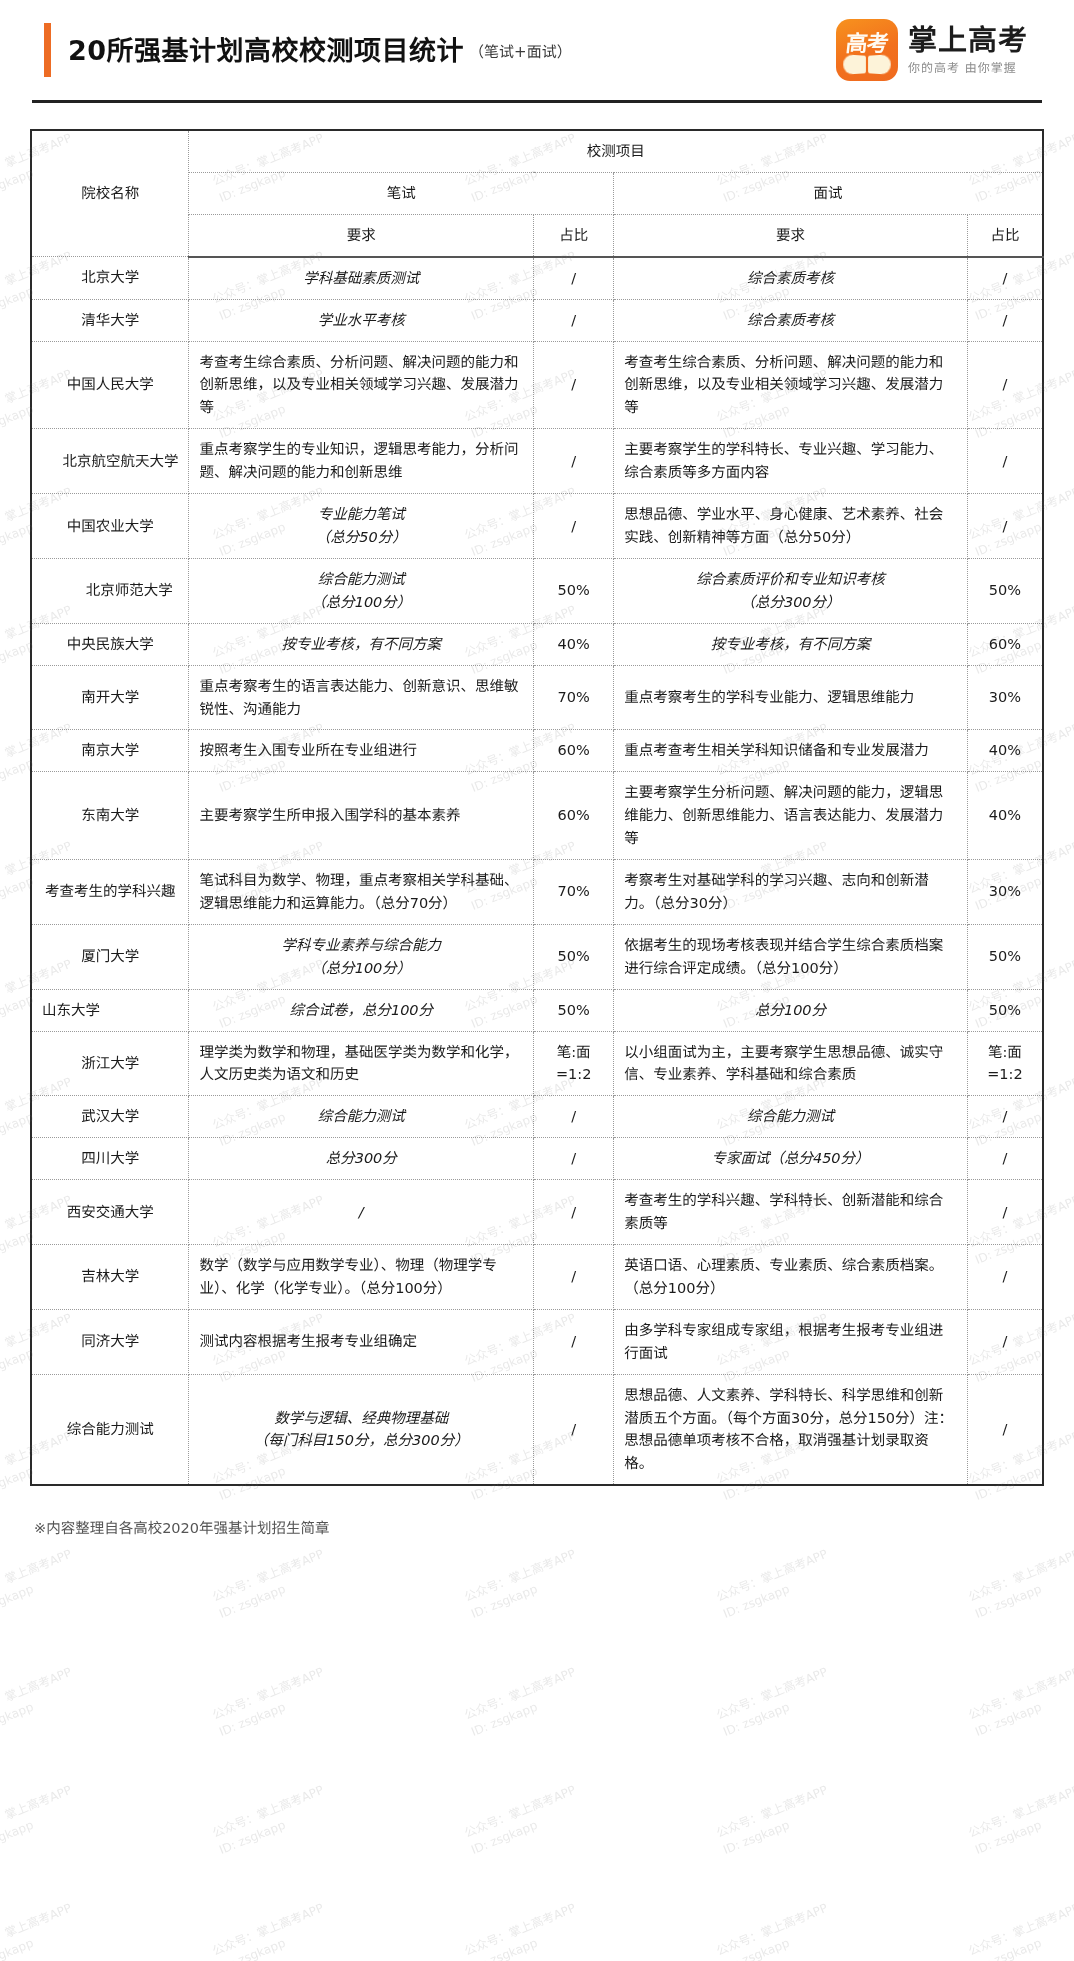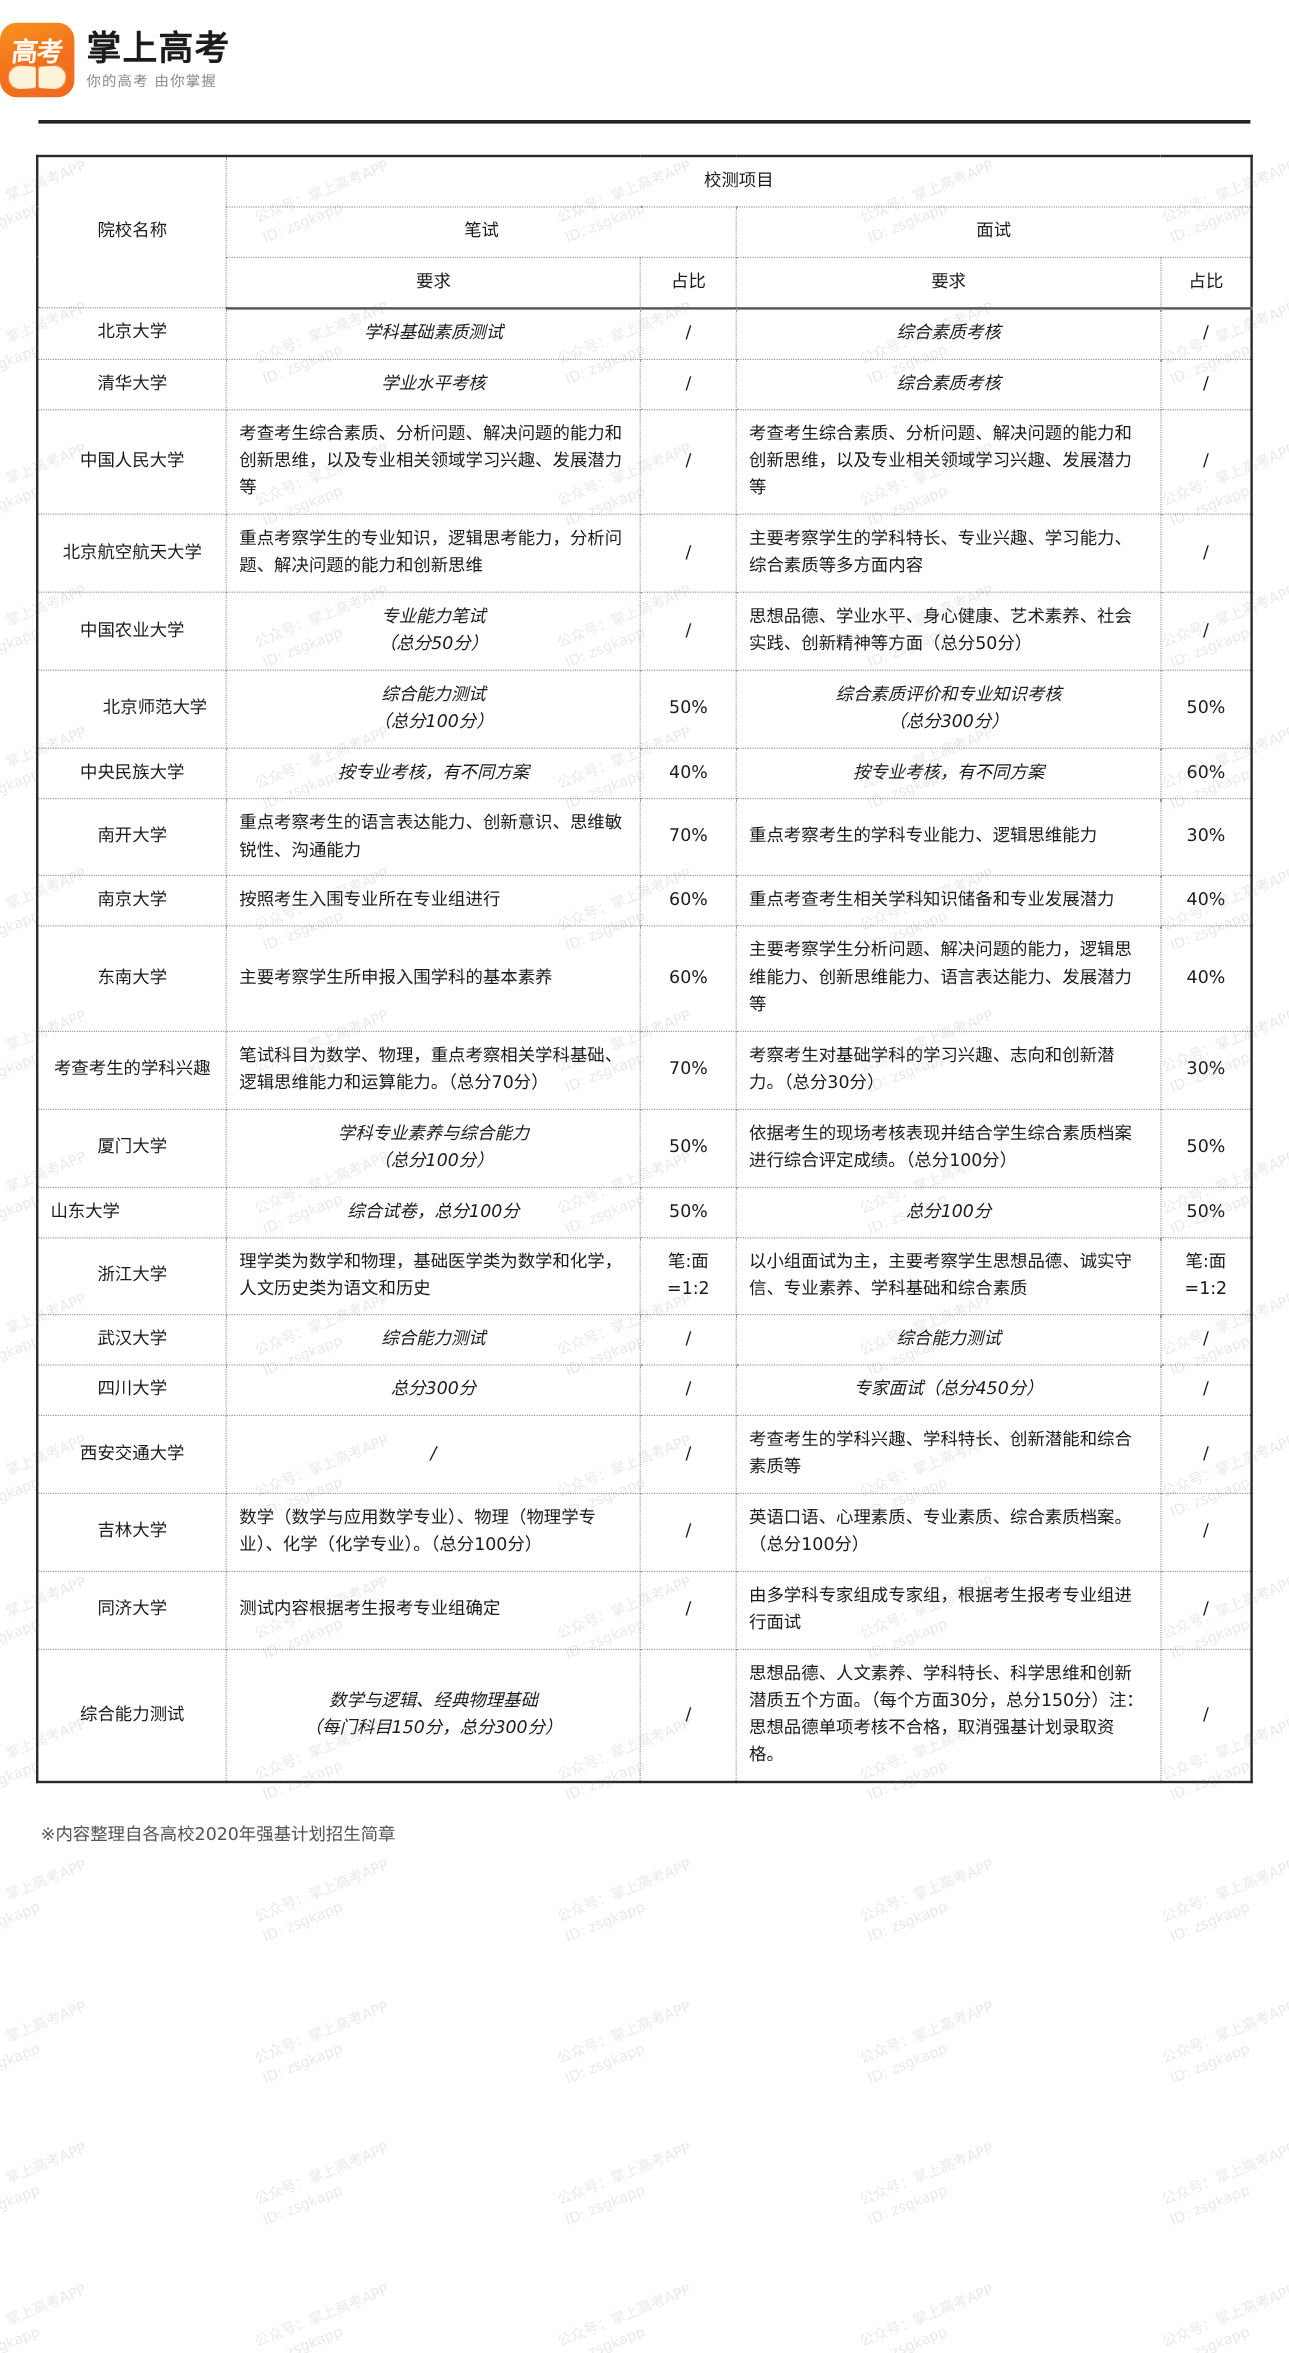--- a/index.html
+++ b/index.html
@@ -195,20 +195,25 @@
     color: rgba(120,120,120,0.16);
     transform: rotate(-22deg);
     white-space: nowrap;
     line-height: 1.5;
   }
 </style>
 </head>
 <body>
 
 <div class="header">
+  <div class="title-wrap">
+    <div class="accent-bar"></div>
+    <div class="title-main">20所强基计划高校校测项目统计</div>
+    <div class="title-sub">（笔试+面试）</div>
+  </div>
   <div class="brand">
     <div class="brand-logo">
       <div class="glyph">高考</div>
       <div class="book"></div>
     </div>
     <div class="brand-text">
       <div class="brand-name">掌上高考</div>
       <div class="brand-tag">你的高考 由你掌握</div>
     </div>
   </div>
@@ -256,21 +261,21 @@
           <td class="pct" style="text-align: center;">/</td>
         </tr>
         <tr>
           <td class="uni" style="text-align: center;">中国人民大学</td>
           <td class="req-l" style="text-align: left;">考查考生综合素质、分析问题、解决问题的能力和创新思维，以及专业相关领域学习兴趣、发展潜力等</td>
           <td class="pct" style="text-align: center;">/</td>
           <td class="req-l" style="text-align: left;">考查考生综合素质、分析问题、解决问题的能力和创新思维，以及专业相关领域学习兴趣、发展潜力等</td>
           <td class="pct" style="text-align: center;">/</td>
         </tr>
         <tr>
-          <td class="uni" style="text-align: center;">北京航空航天大学</td>
+          <td class="uni" style="text-align: right;">北京航空航天大学</td>
           <td class="req-l" style="text-align: left;">重点考察学生的专业知识，逻辑思考能力，分析问题、解决问题的能力和创新思维</td>
           <td class="pct" style="text-align: center;">/</td>
           <td class="req-l" style="text-align: left;">主要考察学生的学科特长、专业兴趣、学习能力、综合素质等多方面内容</td>
           <td class="pct" style="text-align: center;">/</td>
         </tr>
         <tr>
           <td class="uni" style="text-align: center;">中国农业大学</td>
           <td class="req-c" style="text-align: center;">专业能力笔试<br>（总分50分）</td>
           <td class="pct" style="text-align: center;">/</td>
           <td class="req-l" style="text-align: left;">思想品德、学业水平、身心健康、艺术素养、社会实践、创新精神等方面（总分50分）</td>

